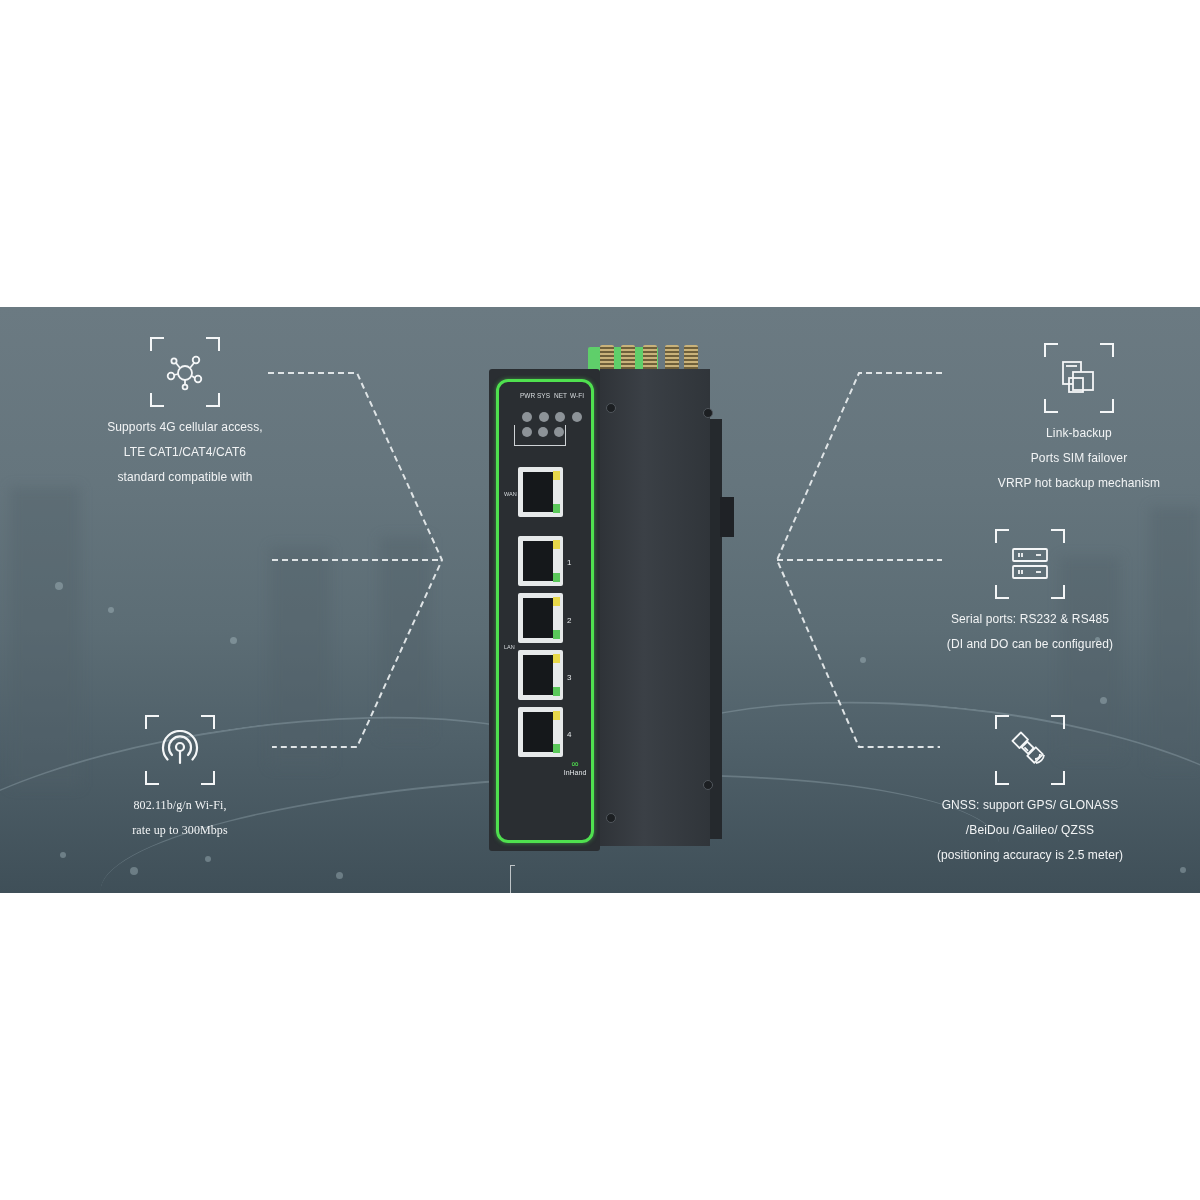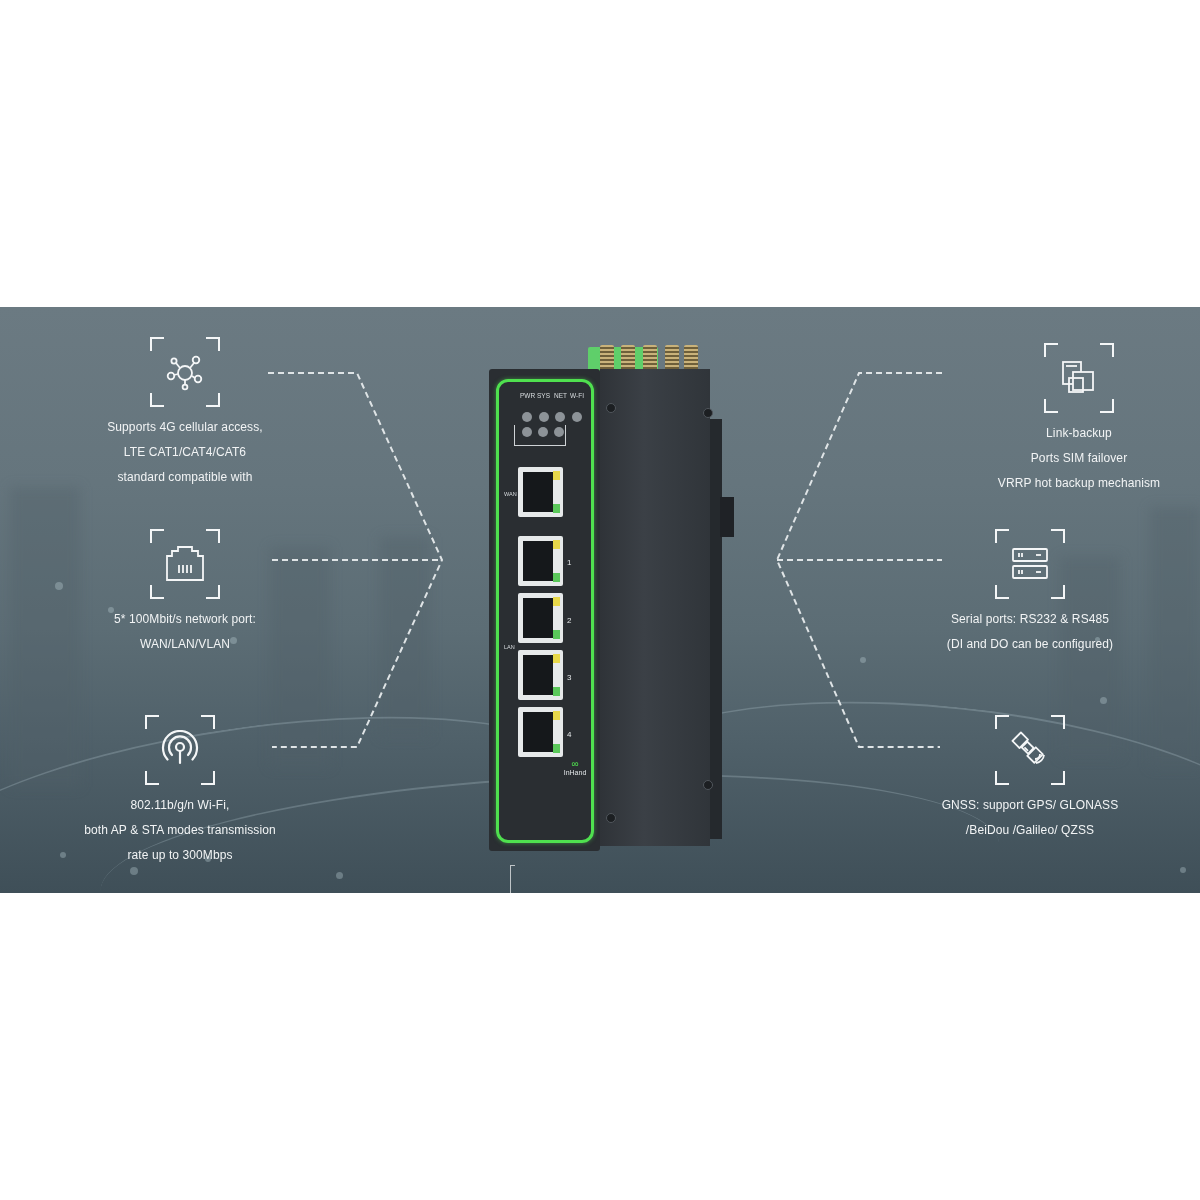--- a/index.html
+++ b/index.html
@@ -99,53 +99,35 @@
           <line x1="30" y1="26" x2="27" y2="24"></line>
         <circle cx="20" cy="35" r="2.4"></circle>
           <line x1="20" y1="28" x2="20" y2="32.5"></line>
       </svg>
     </div>
     <span class="line">Supports 4G cellular access,</span>
     <span class="line">LTE CAT1/CAT4/CAT6</span>
     <span class="line">standard compatible with</span>
   </div>
 
-  <div class="feature" style="left:40px;top:222px;width:290px;">
-    <div class="icon-frame">
-      <span class="corner c-tl"></span>
-        <span class="corner c-tr"></span>
-        <span class="corner c-bl"></span>
-        <span class="corner c-br"></span>
-      <svg viewBox="0 0 40 40" fill="none" stroke="#f4f6f7" stroke-width="1.8">
-        <path d="M2 36 V12 H7 V7 H13 V3 H27 V7 H33 V12 H38 V36 Z"></path>
-        <line x1="14" y1="21" x2="14" y2="29"></line>
-        <line x1="18" y1="21" x2="18" y2="29"></line>
-        <line x1="22" y1="21" x2="22" y2="29"></line>
-        <line x1="26" y1="21" x2="26" y2="29"></line>
-      </svg>
-    </div>
-    <span class="line">5* 100Mbit/s network port:</span>
-    <span class="line">WAN/LAN/VLAN</span>
-  </div>
-
-  <div class="feature" style="left:20px;top:408px;width:320px;">
+
+  <div class="feature" style="left:20px;top:408px;width:320px;font-family:Liberation Serif, serif;">
     <div class="icon-frame">
       <span class="corner c-tl"></span>
         <span class="corner c-tr"></span>
         <span class="corner c-bl"></span>
         <span class="corner c-br"></span>
       <svg viewBox="0 0 40 40" fill="none" stroke="#f4f6f7" stroke-width="2.2" stroke-linecap="round">
         <circle cx="20" cy="17" r="4"></circle>
         <line x1="20" y1="21" x2="20" y2="33"></line>
         <path d="M12 25 A11 11 0 1 1 28 25"></path>
         <path d="M7.5 29.5 A17 17 0 1 1 32.5 29.5"></path>
       </svg>
     </div>
     <span class="line">802.11b/g/n Wi-Fi,</span>
-    <span class="line">both AP &amp; STA modes transmission</span>
     <span class="line">rate up to 300Mbps</span>
   </div>
 
   <div class="feature" style="left:929px;top:36px;width:300px;">
     <div class="icon-frame">
       <span class="corner c-tl"></span>
         <span class="corner c-tr"></span>
         <span class="corner c-bl"></span>
         <span class="corner c-br"></span>
       <svg viewBox="0 0 40 40" fill="none" stroke="#f4f6f7" stroke-width="1.8">
@@ -193,20 +175,21 @@
           <rect x="14" y="13" width="8" height="9"></rect>
           <line x1="16" y1="15" x2="16" y2="20"></line>
           <rect x="12" y="23" width="12" height="10"></rect>
         </g>
         <path d="M26 33 A9 9 0 0 0 34 25"></path>
         <path d="M25 29 A5 5 0 0 0 30 24"></path>
       </svg>
     </div>
     <span class="line">GNSS: support GPS/ GLONASS</span>
     <span class="line">/BeiDou /Galileo/ QZSS</span>
+    <span class="line">(positioning accuracy is 2.5 meter)</span>
   </div>
 
   <div class="device">
     <div class="terminal"></div>
     <div class="antenna" style="left:600px;"></div>
     <div class="antenna" style="left:621px;"></div>
     <div class="antenna" style="left:643px;"></div>
     <div class="antenna" style="left:665px;"></div>
     <div class="antenna" style="left:684px;"></div>
     <div class="body-side"></div>

